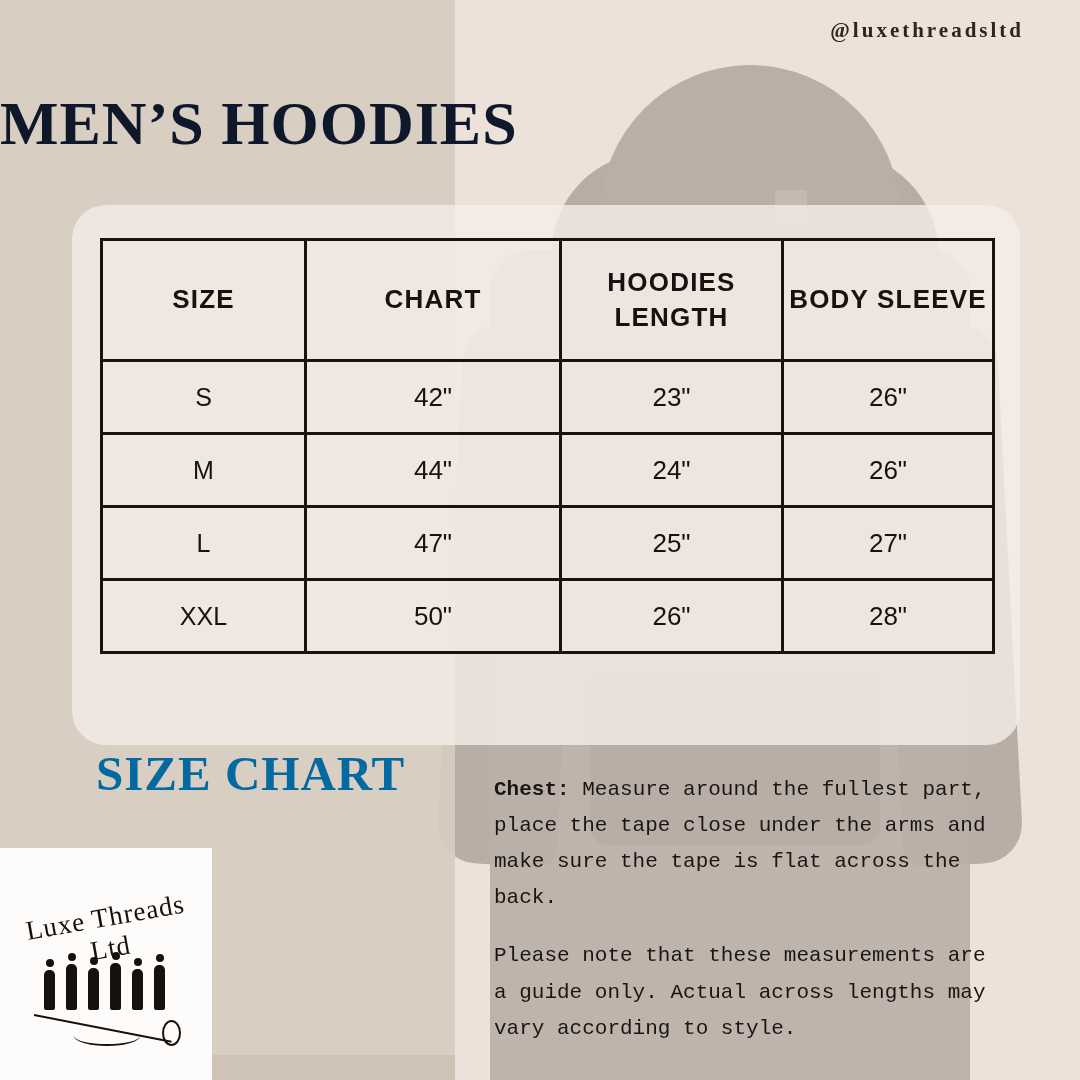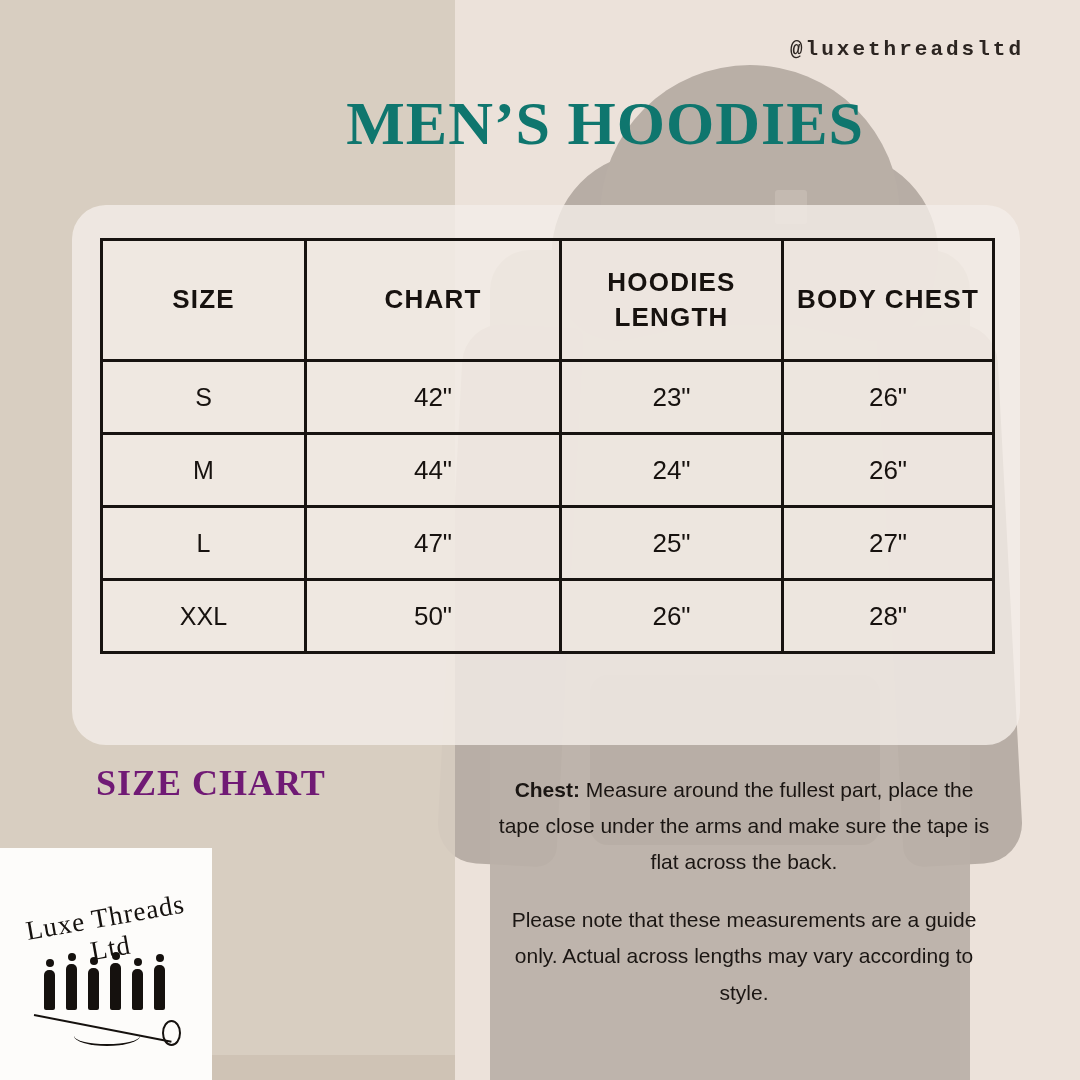--- a/index.html
+++ b/index.html
@@ -141,40 +141,40 @@
     position: absolute;
     left: 455px; top: 0;
     width: 625px; height: 1080px;
     background: rgba(236, 226, 218, 0.60);
   }
 
   
   .handle {
     position: absolute;
     right: 56px;
-    top: 38px;
+    top: 18px;
     font-size: 21px;
     font-weight: bold;
     letter-spacing: 3px;
     color: #2c2521;
-    font-family: Liberation Mono, monospace;
+    font-family: Liberation Serif, serif;
   }
 
   
   .title {
     position: absolute;
     left: 0;
     top: 88px;
     width: 864px;
-    text-align: right;
+    text-align: left;
     font-family: "Liberation Serif", serif;
     font-size: 62px;
     font-weight: bold;
     letter-spacing: 1px;
-    color: #0f766e;
+    color: #0f172a;
   }
 
   
   .card {
     position: absolute;
     left: 72px;
     top: 205px;
     width: 948px;
     height: 540px;
     background: rgba(244, 238, 232, 0.80);
@@ -216,42 +216,41 @@
   }
   col.c1 { width: 204px; }
   col.c2 { width: 255px; }
   col.c3 { width: 222px; }
   col.c4 { width: 211px; }
 
   
   .size-chart-heading {
     position: absolute;
     left: 96px;
-    top: 762px;
+    top: 745px;
     font-family: "Liberation Serif", serif;
-    font-size: 36px;
+    font-size: 49px;
     font-weight: bold;
     letter-spacing: 1px;
-    color: #701a75;
+    color: #0369a1;
   }
 
   
   .notes {
     position: absolute;
     left: 494px;
     top: 772px;
     width: 500px;
     color: #1b1613;
   }
   .notes p {
     margin: 0 0 22px 0;
     font-size: 21px;
     line-height: 1.72;
-    font-family: Liberation Sans, sans-serif;
-    text-align: center;
+    font-family: Liberation Mono, monospace;
   }
   .notes b {
     font-weight: bold;
   }
 
   
   .logo-box {
     position: absolute;
     left: 0;
     top: 848px;
@@ -372,21 +371,21 @@
       <col class="c1">
         <col class="c2">
         <col class="c3">
         <col class="c4">
     </colgroup>
     <thead>
       <tr>
         <th>SIZE</th>
         <th>CHART</th>
         <th>HOODIES LENGTH</th>
-        <th>BODY CHEST</th>
+        <th>BODY SLEEVE</th>
       </tr>
     </thead>
     <tbody>
       <tr>
         <td>S</td>
         <td class="num">42"</td>
         <td class="num">23"</td>
         <td class="num">26"</td>
       </tr>
       <tr>

